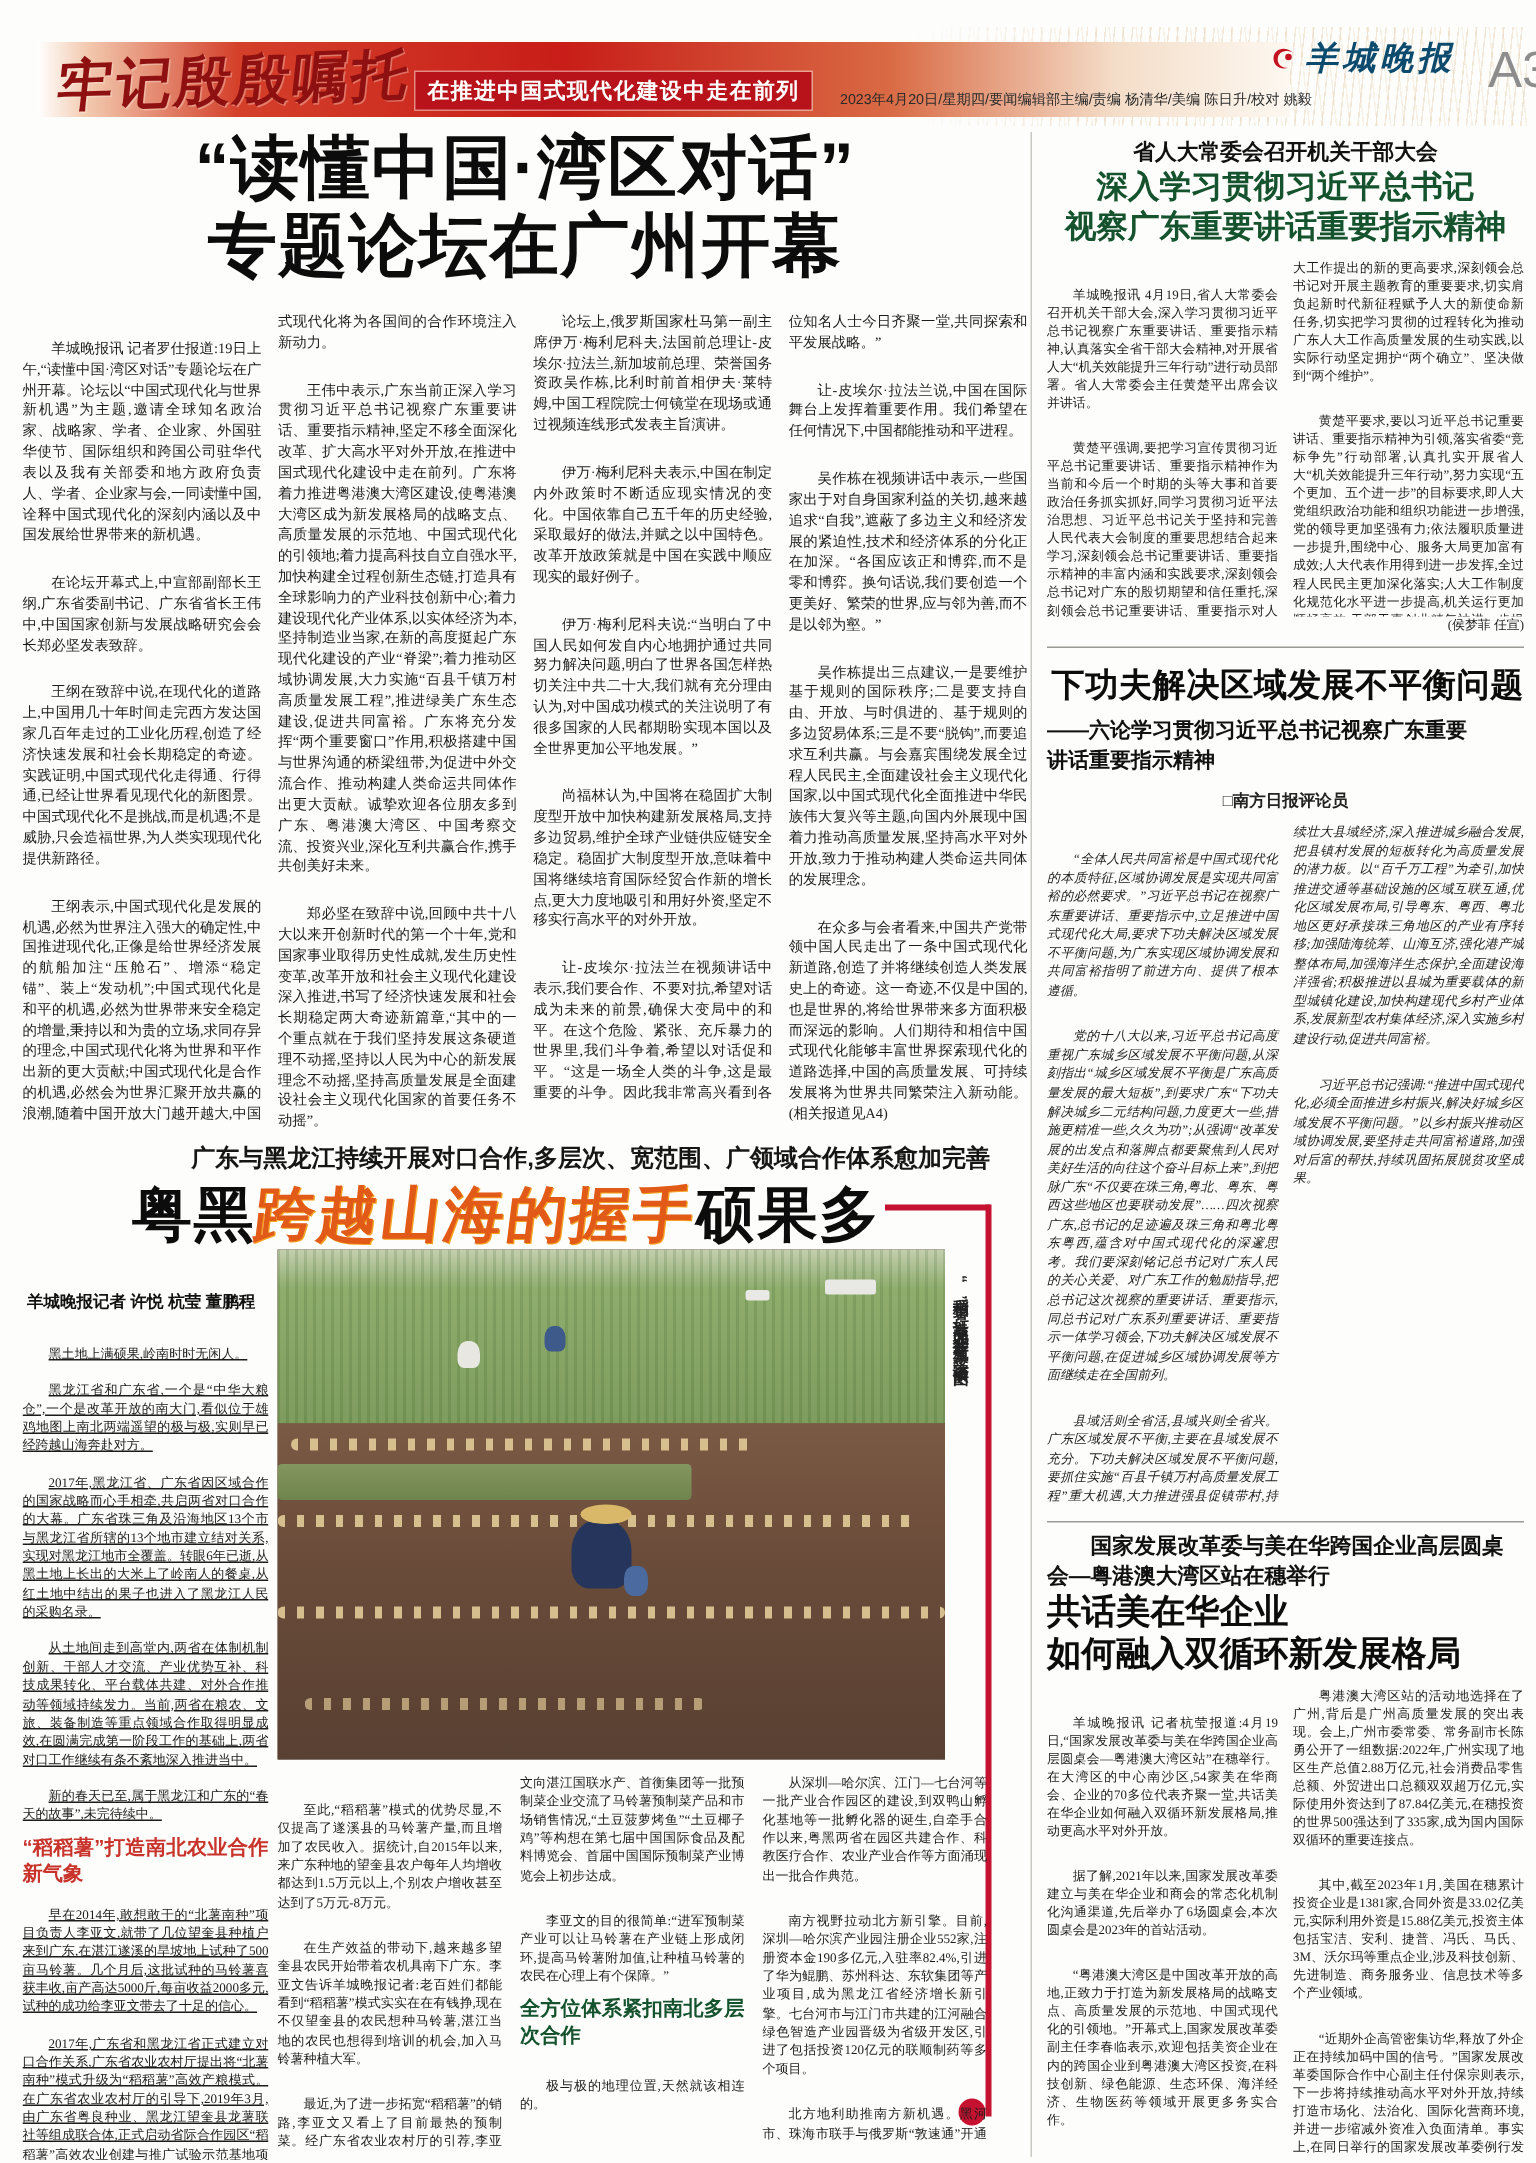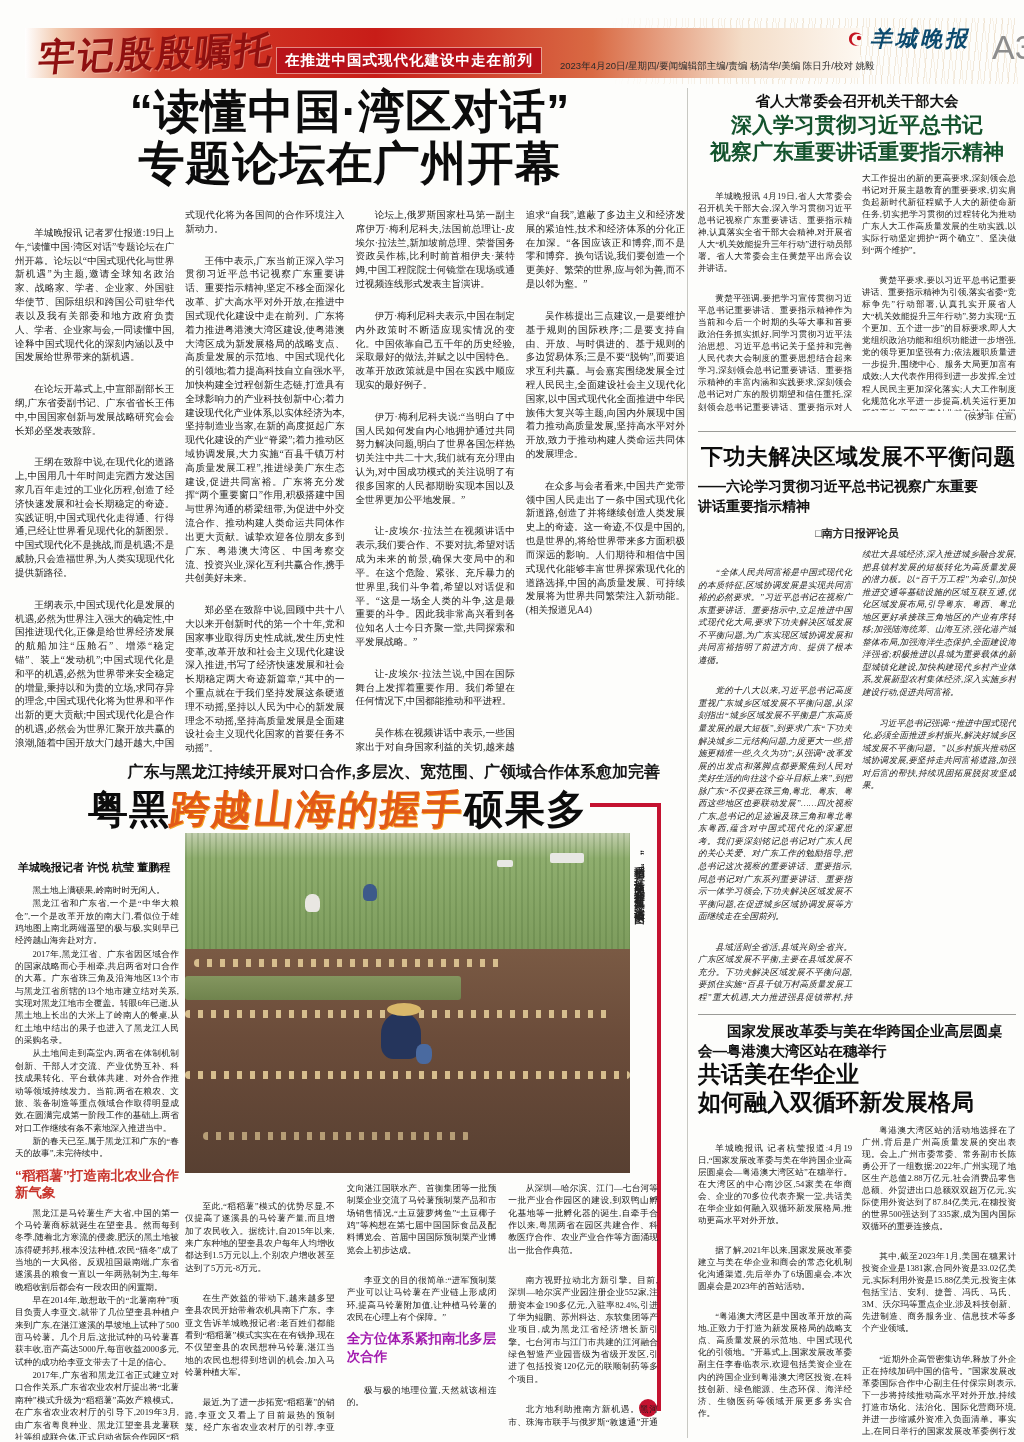--- a/index.html
+++ b/index.html
@@ -58,25 +58,25 @@
     font-weight:bold;font-size:40px;color:#0c0c0c;letter-spacing:1px;}
   .f-art{color:#e25a17;display:inline-block;transform:skewX(-7deg);
     text-shadow:1px 1px 0 #f5a322;letter-spacing:2px;}
   .red-h{left:590px;top:803px;width:70px;height:4px;background:#c41230;}
   .red-v{left:657px;top:803px;width:4px;height:608px;background:#c41230;}
   .red-dot{left:639px;top:1399px;width:18px;height:18px;border-radius:50%;background:#c41230;}
   .f-byline{left:18px;top:860px;width:162px;font-family:"Liberation Sans",sans-serif;
     font-weight:bold;font-size:11px;color:#111;}
   .f-left{left:15px;top:884px;width:164px;height:556px;font-size:8.7px;line-height:1.42;
     text-align:justify;overflow:hidden;}
-  .f-left p{margin:0 0 1px;text-indent:2em;}
+  .f-left p{margin:12px 0 1px;text-indent:2em;text-decoration:underline;}
   .subhead-red{font-family:"Liberation Sans",sans-serif;font-weight:bold;font-size:13.5px;
     line-height:1.3;color:#c8332b;margin:7px 0 5px;}
   .subhead-black{font-family:"Liberation Sans",sans-serif;font-weight:bold;font-size:13.5px;
-    line-height:1.3;color:#a21caf;margin:7px 0 5px;}
+    line-height:1.3;color:#14532d;margin:7px 0 5px;}
   .f-bottom{left:185px;top:1182px;width:473px;height:258px;column-count:3;column-gap:12px;
     font-size:8.7px;line-height:1.42;}
   
   .photo{left:185px;top:833px;width:445px;height:340px;background:#5d4334;overflow:hidden;
     box-shadow:inset 0 0 22px rgba(0,0,0,.25);}
   .ph-field{position:absolute;left:0;top:0;width:100%;height:34%;
     background:linear-gradient(180deg,#c3cfae 0%,#8fae6e 22%,#7d9c5d 100%);}
   .ph-field:after{content:"";position:absolute;inset:0;
     background:repeating-linear-gradient(90deg,rgba(35,70,20,.14) 0 2px,transparent 2px 6px);}
   .ph-machine{position:absolute;background:#e8e8e4;border-radius:2px;}
@@ -116,20 +116,21 @@
 <div class="abs colbody lead-body">
     <p>羊城晚报讯 记者罗仕报道:19日上午,“读懂中国·湾区对话”专题论坛在广州开幕。论坛以“中国式现代化与世界新机遇”为主题,邀请全球知名政治家、战略家、学者、企业家、外国驻华使节、国际组织和跨国公司驻华代表以及我有关部委和地方政府负责人、学者、企业家与会,一同读懂中国,诠释中国式现代化的深刻内涵以及中国发展给世界带来的新机遇。</p>
     <p>在论坛开幕式上,中宣部副部长王纲,广东省委副书记、广东省省长王伟中,中国国家创新与发展战略研究会会长郑必坚发表致辞。</p>
     <p>王纲在致辞中说,在现代化的道路上,中国用几十年时间走完西方发达国家几百年走过的工业化历程,创造了经济快速发展和社会长期稳定的奇迹。实践证明,中国式现代化走得通、行得通,已经让世界看见现代化的新图景。中国式现代化不是挑战,而是机遇;不是威胁,只会造福世界,为人类实现现代化提供新路径。</p>
     <p>王纲表示,中国式现代化是发展的机遇,必然为世界注入强大的确定性,中国推进现代化,正像是给世界经济发展的航船加注“压舱石”、增添“稳定锚”、装上“发动机”;中国式现代化是和平的机遇,必然为世界带来安全稳定的增量,秉持以和为贵的立场,求同存异的理念,中国式现代化将为世界和平作出新的更大贡献;中国式现代化是合作的机遇,必然会为世界汇聚开放共赢的浪潮,随着中国开放大门越开越大,中国式现代化将为各国间的合作环境注入新动力。</p>
     <p>王伟中表示,广东当前正深入学习贯彻习近平总书记视察广东重要讲话、重要指示精神,坚定不移全面深化改革、扩大高水平对外开放,在推进中国式现代化建设中走在前列。广东将着力推进粤港澳大湾区建设,使粤港澳大湾区成为新发展格局的战略支点、高质量发展的示范地、中国式现代化的引领地;着力提高科技自立自强水平,加快构建全过程创新生态链,打造具有全球影响力的产业科技创新中心;着力建设现代化产业体系,以实体经济为本,坚持制造业当家,在新的高度挺起广东现代化建设的产业“脊梁”;着力推动区域协调发展,大力实施“百县千镇万村高质量发展工程”,推进绿美广东生态建设,促进共同富裕。广东将充分发挥“两个重要窗口”作用,积极搭建中国与世界沟通的桥梁纽带,为促进中外交流合作、推动构建人类命运共同体作出更大贡献。诚挚欢迎各位朋友多到广东、粤港澳大湾区、中国考察交流、投资兴业,深化互利共赢合作,携手共创美好未来。</p>
     <p>郑必坚在致辞中说,回顾中共十八大以来开创新时代的第一个十年,党和国家事业取得历史性成就,发生历史性变革,改革开放和社会主义现代化建设深入推进,书写了经济快速发展和社会长期稳定两大奇迹新篇章,“其中的一个重点就在于我们坚持发展这条硬道理不动摇,坚持以人民为中心的新发展理念不动摇,坚持高质量发展是全面建设社会主义现代化国家的首要任务不动摇”。</p>
     <p>论坛上,俄罗斯国家杜马第一副主席伊万·梅利尼科夫,法国前总理让-皮埃尔·拉法兰,新加坡前总理、荣誉国务资政吴作栋,比利时前首相伊夫·莱特姆,中国工程院院士何镜堂在现场或通过视频连线形式发表主旨演讲。</p>
     <p>伊万·梅利尼科夫表示,中国在制定内外政策时不断适应现实情况的变化。中国依靠自己五千年的历史经验,采取最好的做法,并赋之以中国特色。改革开放政策就是中国在实践中顺应现实的最好例子。</p>
     <p>伊万·梅利尼科夫说:“当明白了中国人民如何发自内心地拥护通过共同努力解决问题,明白了世界各国怎样热切关注中共二十大,我们就有充分理由认为,对中国成功模式的关注说明了有很多国家的人民都期盼实现本国以及全世界更加公平地发展。”</p>
+    <p>尚福林认为,中国将在稳固扩大制度型开放中加快构建新发展格局,支持多边贸易,维护全球产业链供应链安全稳定。稳固扩大制度型开放,意味着中国将继续培育国际经贸合作新的增长点,更大力度地吸引和用好外资,坚定不移实行高水平的对外开放。</p>
     <p>让-皮埃尔·拉法兰在视频讲话中表示,我们要合作、不要对抗,希望对话成为未来的前景,确保大变局中的和平。在这个危险、紧张、充斥暴力的世界里,我们斗争着,希望以对话促和平。“这是一场全人类的斗争,这是最重要的斗争。因此我非常高兴看到各位知名人士今日齐聚一堂,共同探索和平发展战略。”</p>
     <p>让-皮埃尔·拉法兰说,中国在国际舞台上发挥着重要作用。我们希望在任何情况下,中国都能推动和平进程。</p>
     <p>吴作栋在视频讲话中表示,一些国家出于对自身国家利益的关切,越来越追求“自我”,遮蔽了多边主义和经济发展的紧迫性,技术和经济体系的分化正在加深。“各国应该正和博弈,而不是零和博弈。换句话说,我们要创造一个更美好、繁荣的世界,应与邻为善,而不是以邻为壑。”</p>
     <p>吴作栋提出三点建议,一是要维护基于规则的国际秩序;二是要支持自由、开放、与时俱进的、基于规则的多边贸易体系;三是不要“脱钩”,而要追求互利共赢。与会嘉宾围绕发展全过程人民民主,全面建设社会主义现代化国家,以中国式现代化全面推进中华民族伟大复兴等主题,向国内外展现中国着力推动高质量发展,坚持高水平对外开放,致力于推动构建人类命运共同体的发展理念。</p>
     <p>在众多与会者看来,中国共产党带领中国人民走出了一条中国式现代化新道路,创造了并将继续创造人类发展史上的奇迹。这一奇迹,不仅是中国的,也是世界的,将给世界带来多方面积极而深远的影响。人们期待和相信中国式现代化能够丰富世界探索现代化的道路选择,中国的高质量发展、可持续发展将为世界共同繁荣注入新动能。 (相关报道见A4)</p>
   </div>
 
 <div class="abs vrule"></div>
 
 <div class="abs sb sb1-kicker">省人大常委会召开机关干部大会</div>
@@ -185,21 +186,20 @@
 <div class="abs f-left">
   <div>
       <p>黑土地上满硕果,岭南时时无闲人。</p>
       <p>黑龙江省和广东省,一个是“中华大粮仓”,一个是改革开放的南大门,看似位于雄鸡地图上南北两端遥望的极与极,实则早已经跨越山海奔赴对方。</p>
       <p>2017年,黑龙江省、广东省因区域合作的国家战略而心手相牵,共启两省对口合作的大幕。广东省珠三角及沿海地区13个市与黑龙江省所辖的13个地市建立结对关系,实现对黑龙江地市全覆盖。转眼6年已逝,从黑土地上长出的大米上了岭南人的餐桌,从红土地中结出的果子也进入了黑龙江人民的采购名录。</p>
       <p>从土地间走到高堂内,两省在体制机制创新、干部人才交流、产业优势互补、科技成果转化、平台载体共建、对外合作推动等领域持续发力。当前,两省在粮农、文旅、装备制造等重点领域合作取得明显成效,在圆满完成第一阶段工作的基础上,两省对口工作继续有条不紊地深入推进当中。</p>
       <p>新的春天已至,属于黑龙江和广东的“春天的故事”,未完待续中。</p>
     </div>
   <div class="subhead-red">“稻稻薯”打造南北农业合作新气象</div>
   <div>
-      <p>黑龙江是马铃薯生产大省,中国的第一个马铃薯商标就诞生在望奎县。然而每到冬季,随着北方寒流的侵袭,肥沃的黑土地被冻得硬邦邦,根本没法种植,农民“猫冬”成了当地的一大风俗。反观祖国最南端,广东省遂溪县的粮食一直以一年两熟制为主,每年晚稻收割后都会有一段农田的闲置期。</p>
       <p>早在2014年,敢想敢干的“北薯南种”项目负责人李亚文,就带了几位望奎县种植户来到广东,在湛江遂溪的旱坡地上试种了500亩马铃薯。几个月后,这批试种的马铃薯喜获丰收,亩产高达5000斤,每亩收益2000多元,试种的成功给李亚文带去了十足的信心。</p>
       <p>2017年,广东省和黑龙江省正式建立对口合作关系,广东省农业农村厅提出将“北薯南种”模式升级为“稻稻薯”高效产粮模式。在广东省农业农村厅的引导下,2019年3月,由广东省粤良种业、黑龙江望奎县龙薯联社等组成联合体,正式启动省际合作园区“稻稻薯”高效农业创建与推广试验示范基地项目。</p>
     </div>
 </div>
 
 <div class="abs photo">
   <div class="ph-field"></div>
   <div class="ph-machine" style="left:82%;top:6%;width:34px;height:10px;"></div>
   <div class="ph-machine" style="left:70%;top:8%;width:16px;height:7px;"></div>
   <div class="ph-soil"></div>

